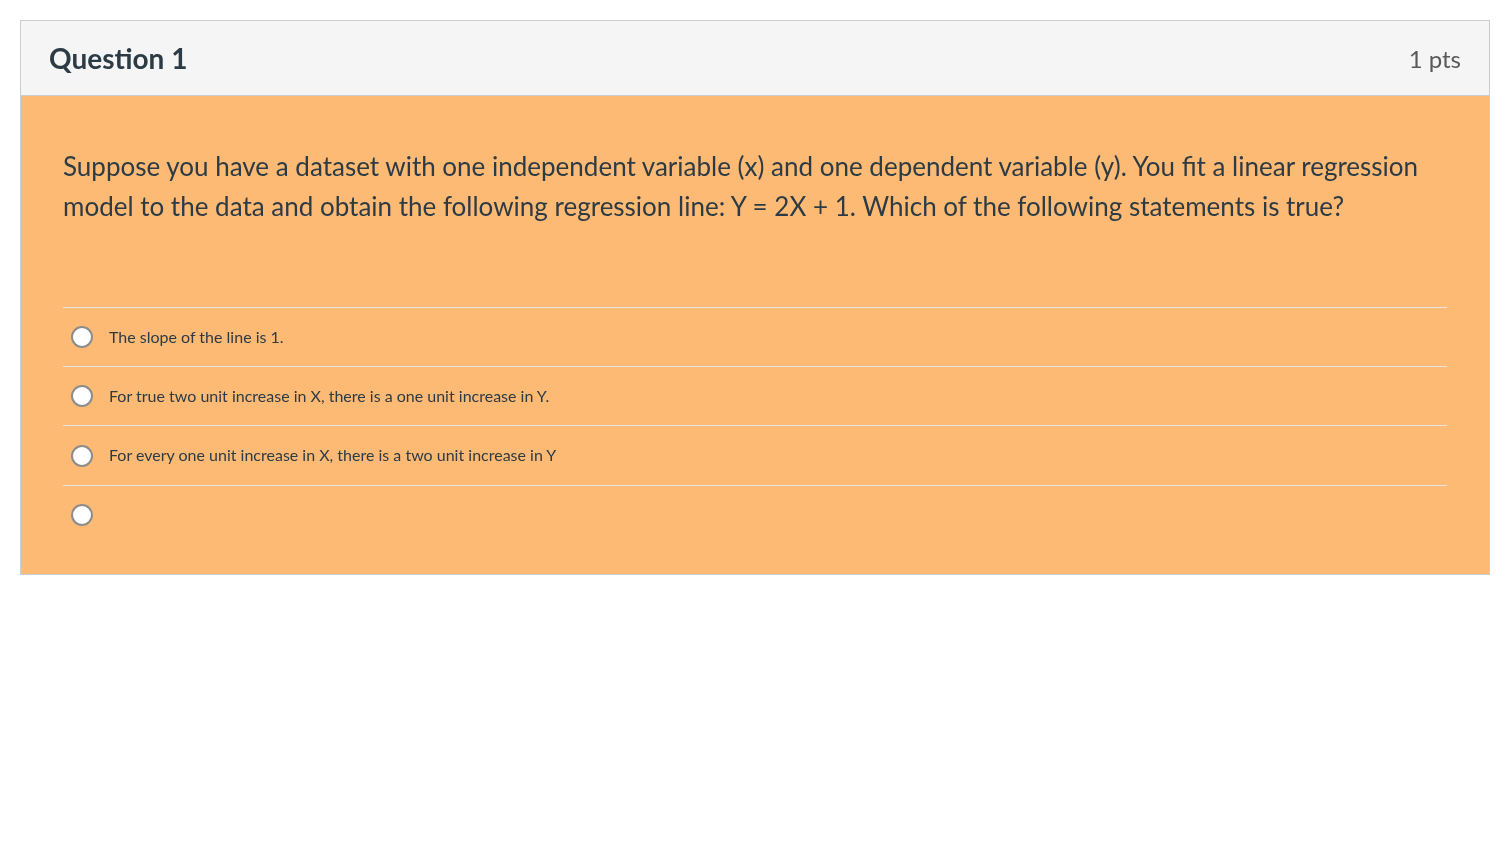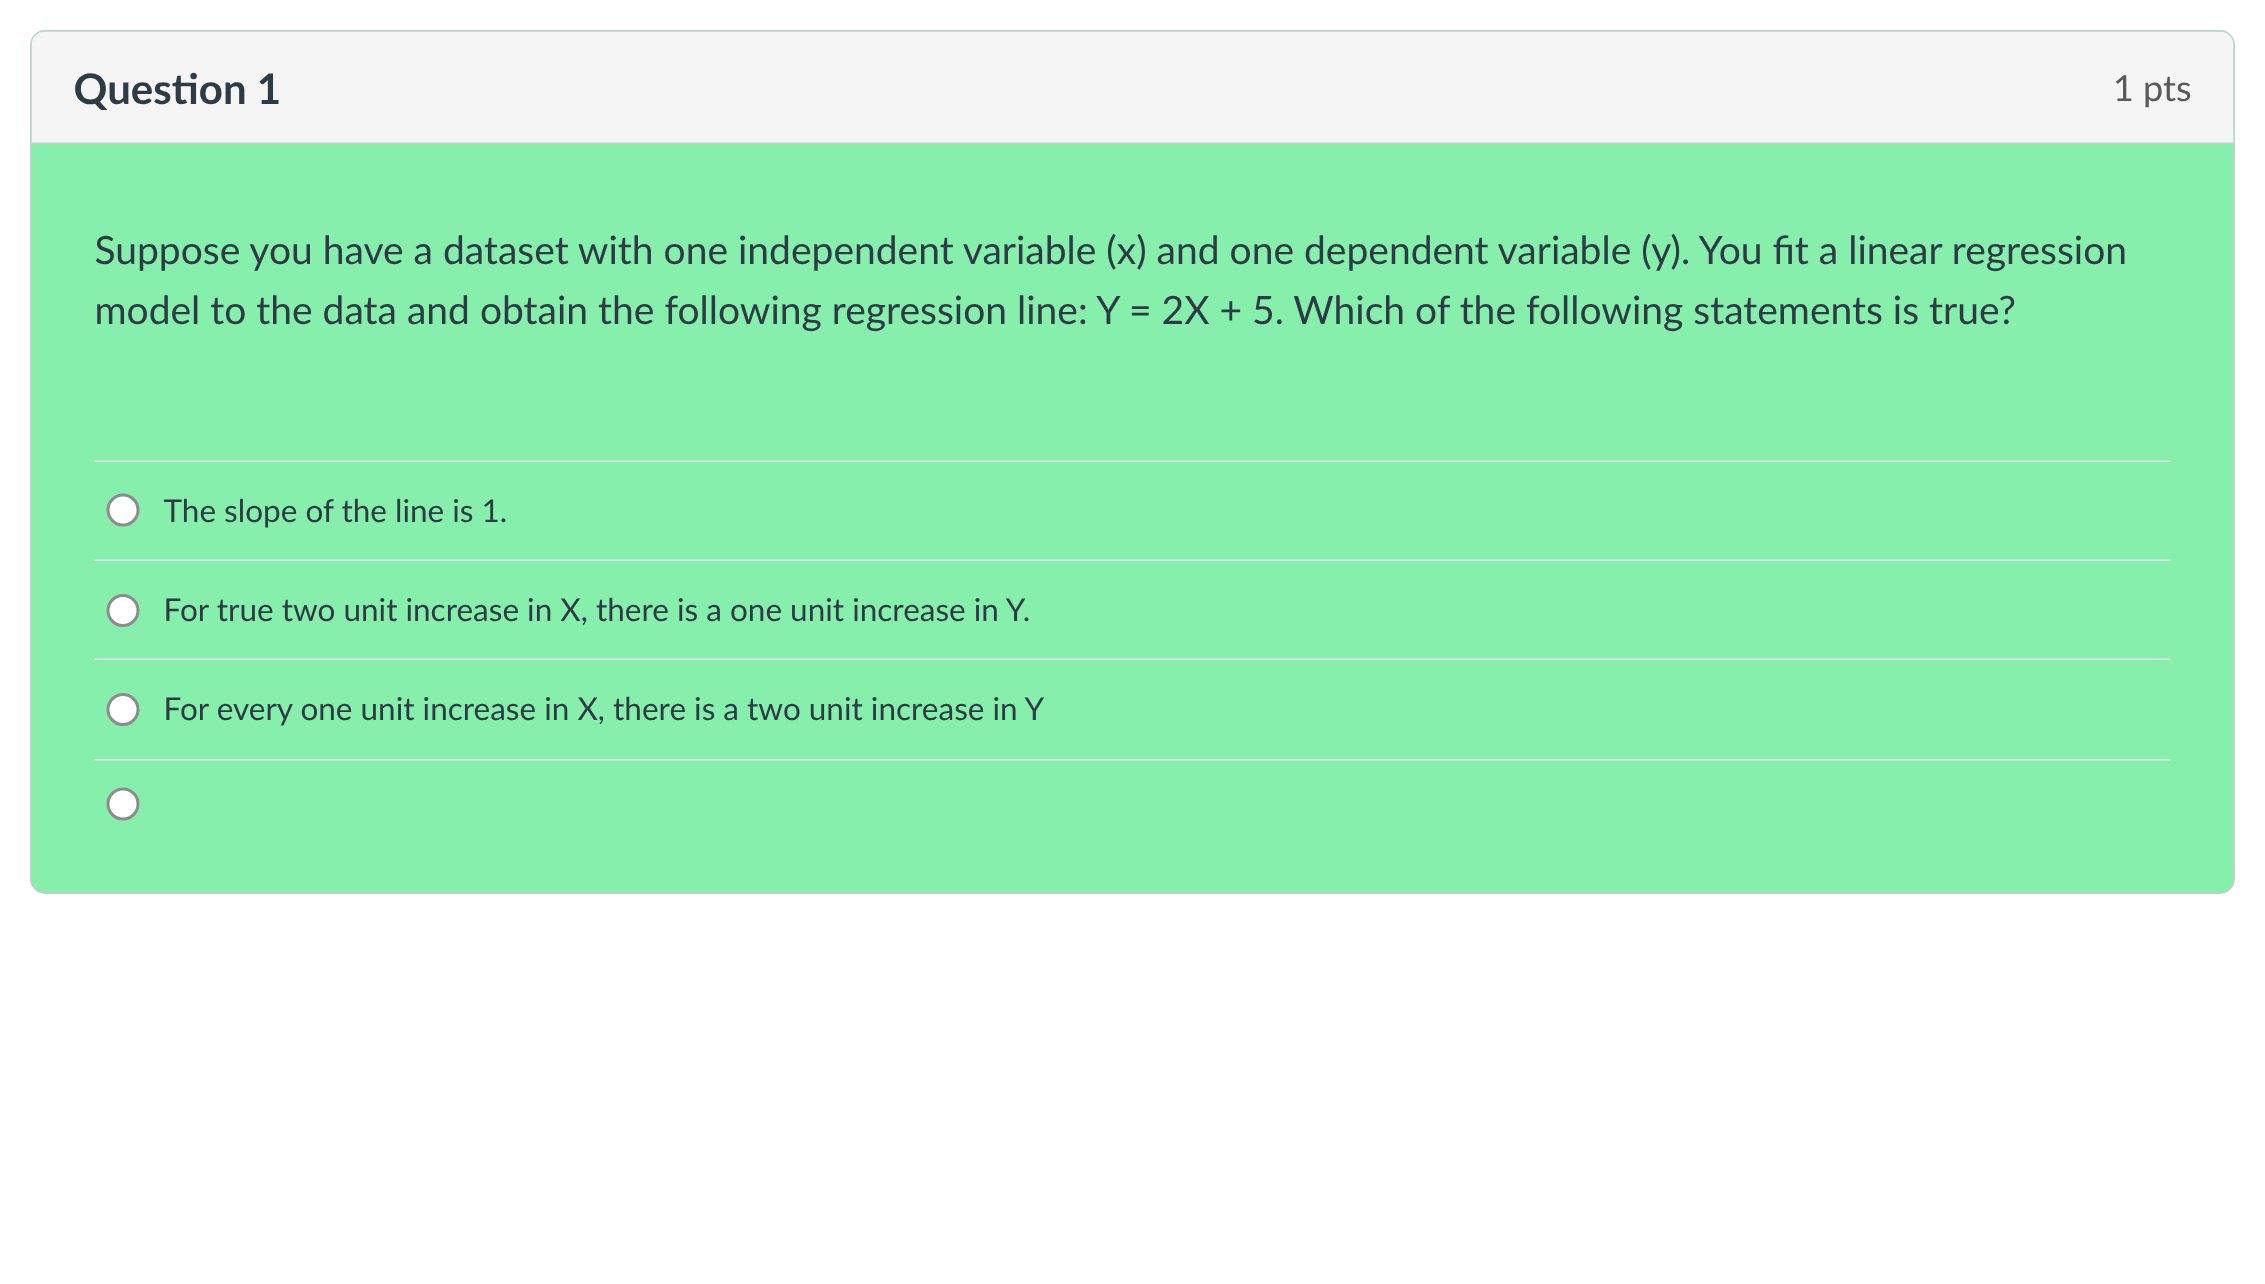--- a/index.html
+++ b/index.html
@@ -9,23 +9,23 @@
     }
     body {
       font-family: "Lato", "Helvetica Neue", Helvetica, Arial, sans-serif;
       background: #ffffff;
       padding: 20px;
       color: #2d3b45;
       width: 1510px;
     }
     .question-card {
       border: 1px solid #c7cdd1;
-      border-radius: 10px;
+      border-radius: 0;
       overflow: hidden;
-      background: #86efac;
+      background: #fdba74;
     }
     .question-header {
       display: flex;
       justify-content: space-between;
       align-items: center;
       padding: 20px 28px;
       background: #f5f5f5;
       border-bottom: 1px solid #c7cdd1;
     }
     .question-title {
@@ -72,36 +72,36 @@
       background: #ffffff;
       appearance: none;
       -webkit-appearance: none;
       cursor: pointer;
     }
     .answer-radio:checked {
       border-color: #2d3b45;
       background: radial-gradient(circle, #2d3b45 0%, #2d3b45 40%, #fff 45%, #fff 100%);
     }
     .answer-label {
-      font-size: 21px;
+      font-size: 16px;
       color: #2d3b45;
       line-height: 1.4;
       font-weight: 400;
     }
   </style>
 </head>
 <body>
 
 <div class="question-card">
   <div class="question-header">
     <div class="question-title">Question 1</div>
     <div class="question-points">1 pts</div>
   </div>
   <div class="question-body">
-    <p class="question-text">Suppose you have a dataset with one independent variable (x) and one dependent variable (y). You fit a linear regression model to the data and obtain the following regression line: Y = 2X + 5. Which of the following statements is true?</p>
+    <p class="question-text">Suppose you have a dataset with one independent variable (x) and one dependent variable (y). You fit a linear regression model to the data and obtain the following regression line: Y = 2X + 1. Which of the following statements is true?</p>
     <div class="answers">
       <label class="answer-option">
         <input type="radio" name="q1" class="answer-radio" style="">
         <span class="answer-label">The slope of the line is 1.</span>
       </label>
       <label class="answer-option">
         <input type="radio" name="q1" class="answer-radio" style="">
         <span class="answer-label">For true two unit increase in X, there is a one unit increase in Y.</span>
       </label>
       <label class="answer-option">

